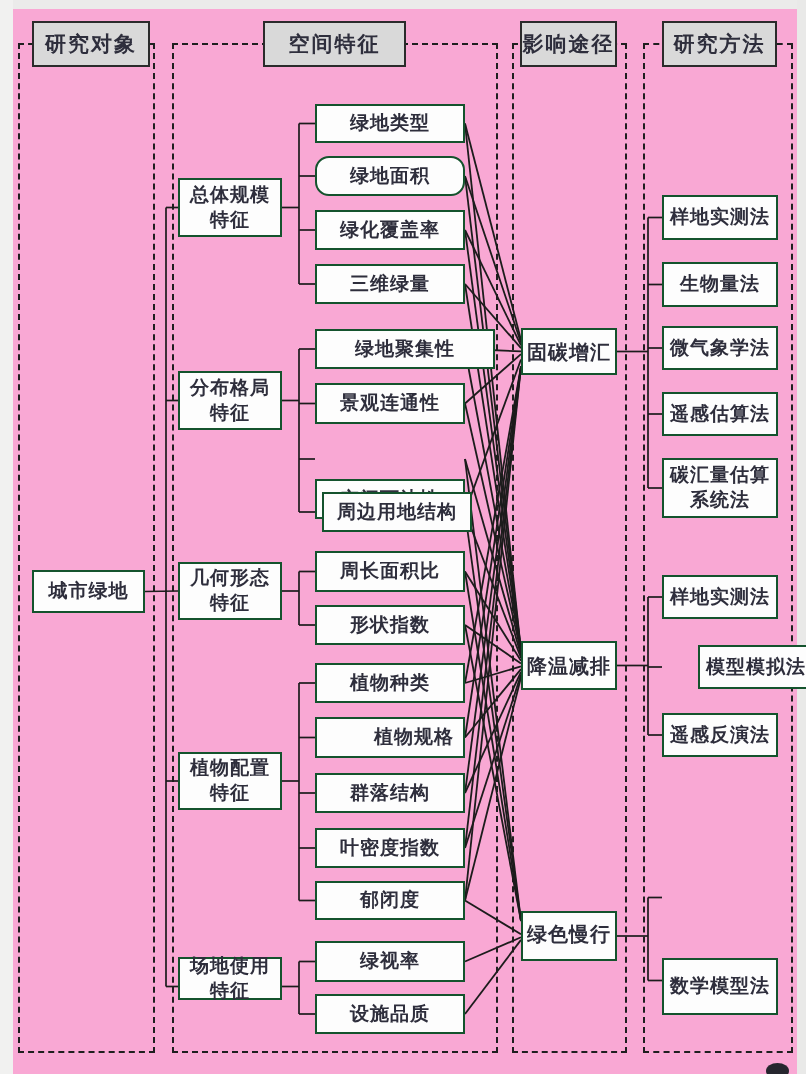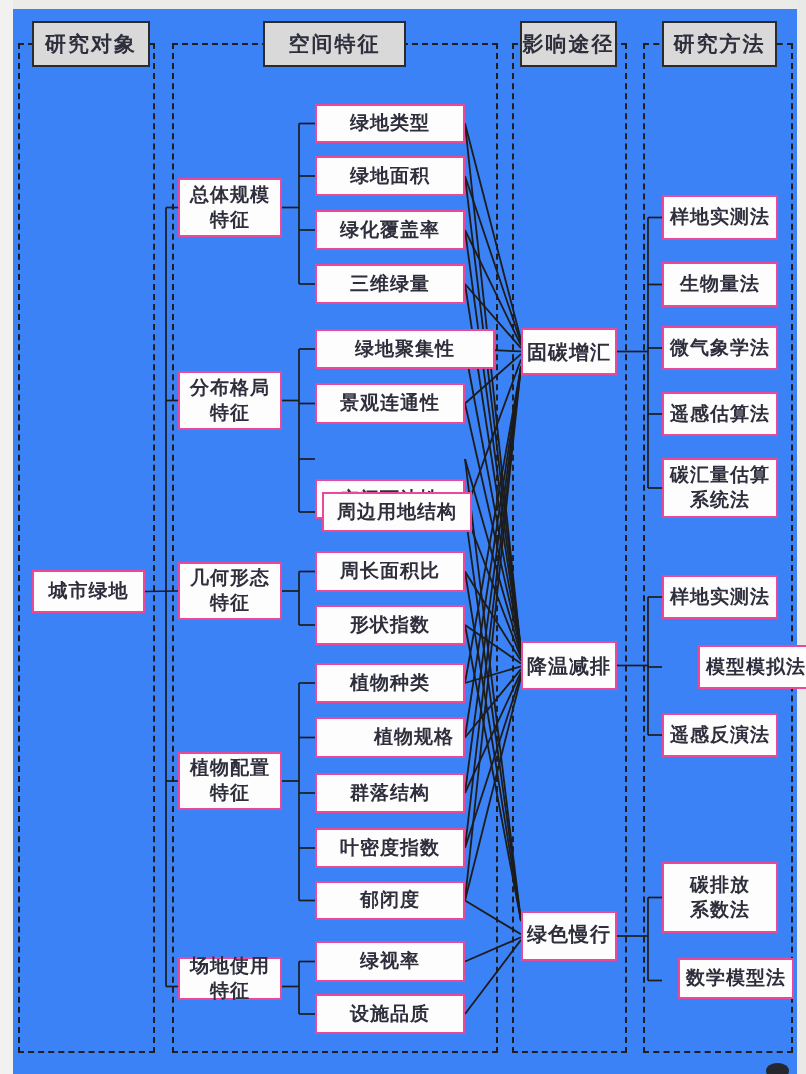--- a/index.html
+++ b/index.html
@@ -1,18 +1,18 @@
 <!DOCTYPE html>
 <html><head>
 <meta charset="utf-8">
 <style>
   html,body{margin:0;padding:0;background:#e8e8e8;}
   #canvas{
     position:relative;width:806px;height:1074px;overflow:hidden;
-    background:#3b82f6;
+    background:#f9a8d4;
     font-family:"Liberation Sans","DejaVu Sans",sans-serif;
   }
   .strip{position:absolute;}
   #strip-top{left:0;top:0;width:806px;height:9px;background:#ebebea;}
   #strip-left{left:0;top:0;width:13px;height:1074px;background:#f1f1f0;}
   #strip-right{left:797px;top:0;width:9px;height:1074px;background:#e9e9e8;}
   #wires{position:absolute;left:0;top:0;z-index:1;}
   .dashed-col{
     position:absolute;z-index:0;
     border:2px dashed #1f1f1f;
@@ -24,21 +24,21 @@
     display:flex;align-items:center;justify-content:center;
     text-align:center;box-sizing:border-box;
     font-weight:bold;color:#2e2e3c;
     white-space:pre-line;line-height:1.3;
   }
   .header{
     background:#d9d9d9;border:2px solid #2b2b2b;
     font-size:21px;letter-spacing:2px;
   }
   .node{
-    background:#fdfdfd;border:2px solid #ec4899;
+    background:#fdfdfd;border:2px solid #14532d;
     font-size:19px;letter-spacing:1px;
   }
   .pathway{font-size:20px;}
   #corner-mark{
     position:absolute;z-index:3;left:766px;top:1063px;
     width:23px;height:16px;border-radius:50%;background:#26262e;
   }
 </style>
 </head>
 <body>
@@ -152,21 +152,21 @@
   <div class="node" style="left: 178px; top: 371px; width: 104px; height: 59px;">分布格局
 特征</div>
   <div class="node" style="left: 178px; top: 562px; width: 104px; height: 58px;">几何形态
 特征</div>
   <div class="node" style="left: 178px; top: 752px; width: 104px; height: 58px;">植物配置
 特征</div>
   <div class="node" style="left: 178px; top: 957px; width: 104px; height: 43px;">场地使用
 特征</div>
 
   <div class="node" style="left: 315px; top: 104px; width: 150px; height: 39px;">绿地类型</div>
-  <div class="node" style="left: 315px; top: 156px; width: 150px; height: 40px;">绿地面积</div>
+  <div class="node" style="left: 315px; top: 156px; width: 150px; height: 40px; border-radius: 14px;">绿地面积</div>
   <div class="node" style="left: 315px; top: 210px; width: 150px; height: 40px;">绿化覆盖率</div>
   <div class="node" style="left: 315px; top: 264px; width: 150px; height: 40px;">三维绿量</div>
   <div class="node" style="left: 315px; top: 329px; width: 180px; height: 40px;">绿地聚集性</div>
   <div class="node" style="left: 315px; top: 383px; width: 150px; height: 41px;">景观连通性</div>
   <div class="node" style="left: 315px; top: 439px; width: 150px; height: 40px; margin-top: 40px;">空间可达性</div>
   <div class="node" style="left: 322px; top: 492px; width: 150px; height: 40px;">周边用地结构</div>
   <div class="node" style="left: 315px; top: 551px; width: 150px; height: 41px;">周长面积比</div>
   <div class="node" style="left: 315px; top: 605px; width: 150px; height: 40px;">形状指数</div>
   <div class="node" style="left: 315px; top: 663px; width: 150px; height: 40px;">植物种类</div>
   <div class="node" style="left: 315px; top: 717px; width: 150px; height: 41px; padding-left: 48px;">植物规格</div>
@@ -182,18 +182,16 @@
 
   <div class="node" style="left: 662px; top: 195px; width: 116px; height: 45px;">样地实测法</div>
   <div class="node" style="left: 662px; top: 262px; width: 116px; height: 45px;">生物量法</div>
   <div class="node" style="left: 662px; top: 392px; width: 116px; height: 44px;">遥感估算法</div>
   <div class="node" style="left: 662px; top: 326px; width: 116px; height: 44px;">微气象学法</div>
   <div class="node" style="left: 662px; top: 458px; width: 116px; height: 60px;">碳汇量估算
 系统法</div>
   <div class="node" style="left: 662px; top: 575px; width: 116px; height: 44px;">样地实测法</div>
   <div class="node" style="left: 662px; top: 645px; width: 116px; height: 44px; margin-left: 36px;">模型模拟法</div>
   <div class="node" style="left: 662px; top: 713px; width: 116px; height: 44px;">遥感反演法</div>
-  <div class="node" style="left: 662px; top: 862px; width: 116px; height: 71px;">碳排放
-系数法</div>
-  <div class="node" style="left: 678px; top: 958px; width: 116px; height: 41px;">数学模型法</div>
+  <div class="node" style="left: 662px; top: 958px; width: 116px; height: 57px;">数学模型法</div>
 
   <div id="corner-mark"></div>
 </div>
 
 </body></html>

